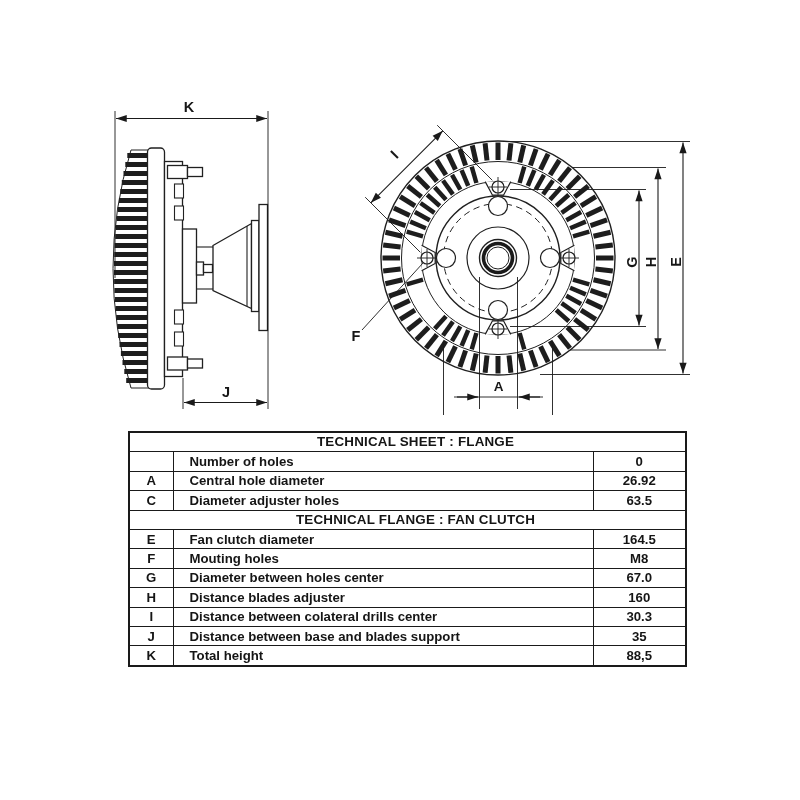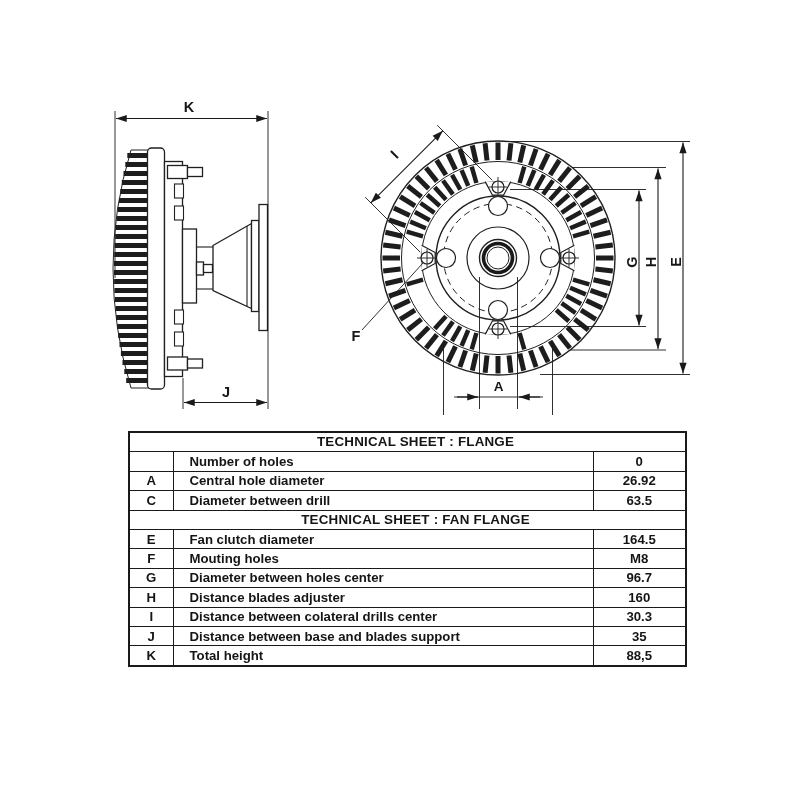--- a/index.html
+++ b/index.html
@@ -296,40 +296,40 @@
           <td class="desc">Number of holes</td>
           <td class="value">0</td>
         </tr>
         <tr>
           <td class="letter">A</td>
           <td class="desc">Central hole diameter</td>
           <td class="value">26.92</td>
         </tr>
         <tr>
           <td class="letter">C</td>
-          <td class="desc">Diameter between drill</td>
+          <td class="desc">Diameter adjuster holes</td>
           <td class="value">63.5</td>
         </tr>
         <tr>
-          <td colspan="3" class="hdr">TECHNICAL SHEET : FAN FLANGE</td>
+          <td colspan="3" class="hdr">TECHNICAL FLANGE : FAN CLUTCH</td>
         </tr>
         <tr>
           <td class="letter">E</td>
           <td class="desc">Fan clutch diameter</td>
           <td class="value">164.5</td>
         </tr>
         <tr>
           <td class="letter">F</td>
           <td class="desc">Mouting holes</td>
           <td class="value">M8</td>
         </tr>
         <tr>
           <td class="letter">G</td>
           <td class="desc">Diameter between holes center</td>
-          <td class="value">96.7</td>
+          <td class="value">67.0</td>
         </tr>
         <tr>
           <td class="letter">H</td>
           <td class="desc">Distance blades adjuster</td>
           <td class="value">160</td>
         </tr>
         <tr>
           <td class="letter">I</td>
           <td class="desc">Distance between colateral drills center</td>
           <td class="value">30.3</td>

